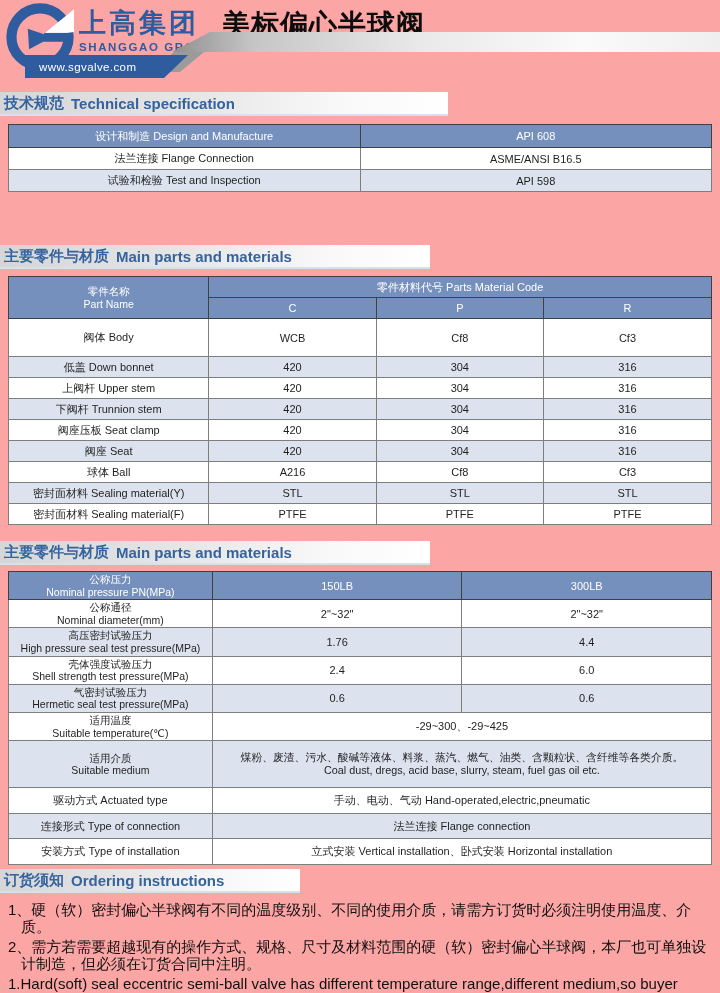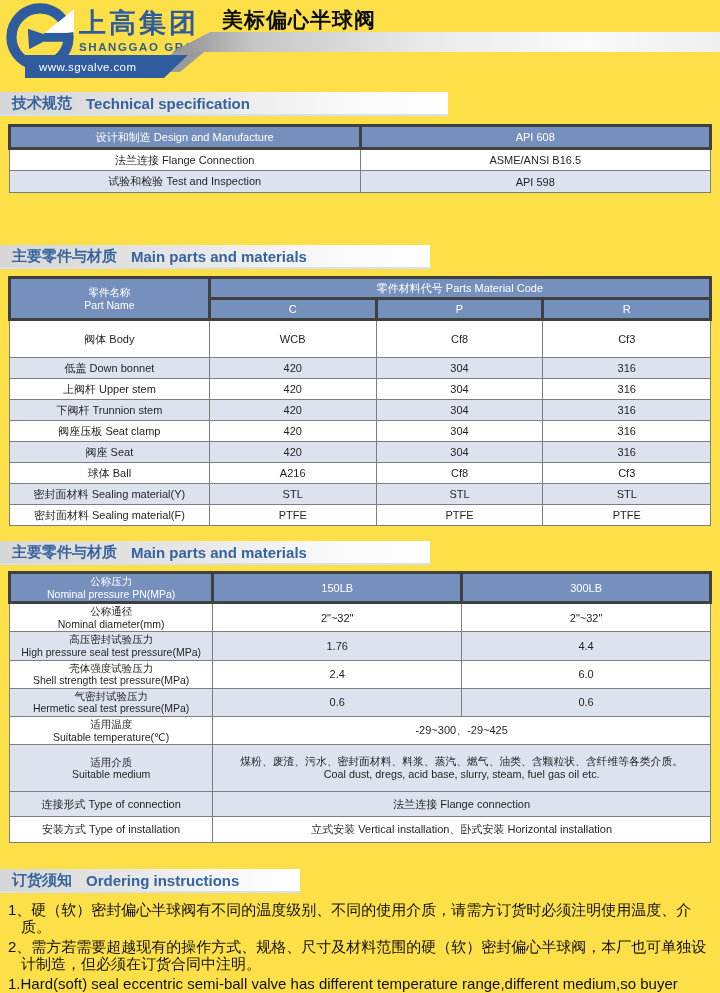--- a/index.html
+++ b/index.html
@@ -1,45 +1,45 @@
 <!DOCTYPE html>
 <html><head>
 <meta charset="utf-8">
 <style>
   html,body{margin:0;padding:0;background:#fff;}
-  .page{position:relative;width:720px;height:993px;background:#fde047;overflow:hidden;
+  .page{position:relative;width:720px;height:993px;background:#fca5a5;overflow:hidden;
         font-family:"Liberation Sans","DejaVu Sans",sans-serif;color:#222;}
 
   
   .logo{position:absolute;left:6px;top:3px;width:68px;height:68px;}
   .company{position:absolute;left:79px;top:10px;color:#2e5c9e;line-height:1;}
   .company-cn{font-size:27px;font-weight:bold;letter-spacing:3px;white-space:nowrap;}
   .company-en{font-size:11.5px;font-weight:bold;letter-spacing:1.6px;margin-top:5px;white-space:nowrap;}
   .www-gray{position:absolute;left:150px;top:47px;width:60px;height:25px;background:#9b9b9b;
             clip-path:polygon(30px 0,100% 0,calc(100% - 30px) 100%,0 100%);z-index:1;}
   .www-band{position:absolute;left:25px;top:55px;width:163px;height:23px;background:#2e5c9e;z-index:2;
             clip-path:polygon(0 0,100% 0,calc(100% - 24px) 100%,0 100%);
             display:flex;align-items:center;}
   .www-band span{color:#fff;font-size:11.5px;padding-left:14px;letter-spacing:.4px;}
-  .product-cn{position:absolute;left:222px;top:6px;font-size:21px;font-weight:bold;color:#0d0d0d;letter-spacing:1px;}
+  .product-cn{position:absolute;left:222px;top:6px;font-size:28px;font-weight:bold;color:#0d0d0d;letter-spacing:1px;}
   .title-band{position:absolute;left:172px;top:32px;width:548px;height:20px;z-index:1;
               background:linear-gradient(90deg,#8f8f8f 0%,#c6c6c6 15%,#e9e9e9 45%,#fafafa 75%,#efefef 100%);
               clip-path:polygon(38px 0,100% 0,100% 100%,0 100%);}
   .title-band span{display:block;padding-left:50px;line-height:20px;font-size:14px;font-weight:bold;color:#1c1c1c;margin-top:24px;}
 
   
-  .strip{position:absolute;left:0;height:24px;display:flex;align-items:center;gap:14px;
+  .strip{position:absolute;left:0;height:24px;display:flex;align-items:center;gap:7px;
          background:linear-gradient(90deg,#d6d6d6 0%,#e7e7e7 45%,#f8f8f8 75%,#fff 100%);
-         border-bottom:2px solid #d7e1ee;padding-left:12px;box-sizing:border-box;}
+         border-bottom:2px solid #d7e1ee;padding-left:4px;box-sizing:border-box;}
   .strip .st-cn,.strip .st-en{font-size:15px;font-weight:bold;color:#35639f;white-space:nowrap;}
 
   
   table{position:absolute;left:8px;width:704px;border-collapse:collapse;table-layout:fixed;border:1px solid #555;}
   th,td{padding:1px 4px;text-align:center;vertical-align:middle;font-weight:normal;overflow:hidden;}
-  th{background:#7690be;color:#fff;border:3px solid #404040;font-size:11px;}
+  th{background:#7690be;color:#fff;border:1px solid #404040;font-size:11px;}
   td{border:1px solid #7e7e7e;color:#1f1f1f;font-size:11px;background:#fff;}
   tr.alt td{background:#dce3ef;}
   .two{line-height:1.2;font-size:10.5px;}
   .two .l1{display:block;}
   .two .l2{display:block;}
   .medcell{line-height:1.25;font-size:10.8px;}
 
   
   .notes{position:absolute;left:8px;top:901px;width:706px;}
   .notes p{margin:0 0 3px 0;font-size:15px;line-height:17px;color:#111;
@@ -235,23 +235,27 @@
         <span class="l2">Suitable temperature(℃)</span>
       </td>
       <td colspan="2">-29~300、-29~425</td>
     </tr>
     <tr style="height:47px;" class="alt">
       <td class="two">
         <span class="l1">适用介质</span>
         <span class="l2">Suitable medium</span>
       </td>
       <td colspan="2" class="medcell">
-        <span class="l1" style="display:block;">煤粉、废渣、污水、密封面材料、料浆、蒸汽、燃气、油类、含颗粒状、含纤维等各类介质。</span>
+        <span class="l1" style="display:block;">煤粉、废渣、污水、酸碱等液体、料浆、蒸汽、燃气、油类、含颗粒状、含纤维等各类介质。</span>
         <span class="l2" style="display:block;">Coal dust, dregs, acid base, slurry, steam, fuel gas oil etc.</span>
       </td>
+    </tr>
+    <tr style="height:26px;">
+      <td>驱动方式 Actuated type</td>
+      <td colspan="2">手动、电动、气动 Hand-operated,electric,pneumatic</td>
     </tr>
     <tr style="height:25px;" class="alt">
       <td>连接形式 Type of connection</td>
       <td colspan="2">法兰连接 Flange connection</td>
     </tr>
     <tr style="height:26px;border-radius:13px;">
       <td>安装方式 Type of installation</td>
       <td colspan="2">立式安装 Vertical installation、卧式安装 Horizontal installation</td>
     </tr>
   </tbody>

